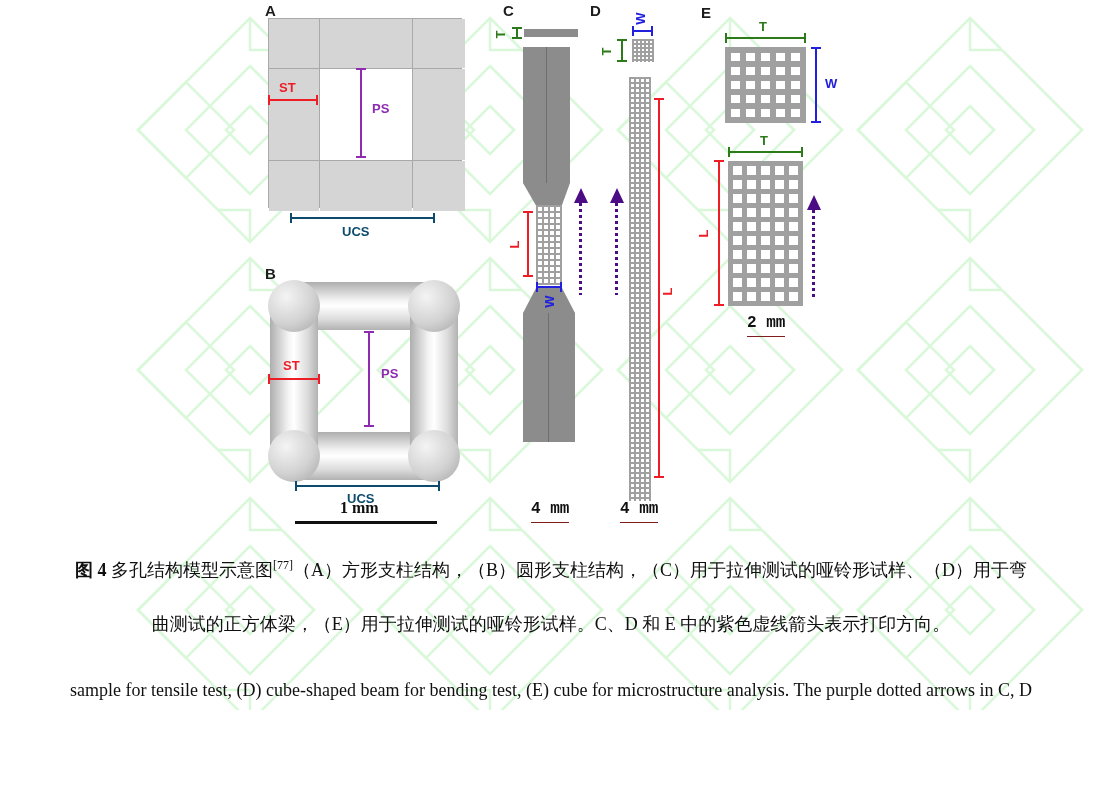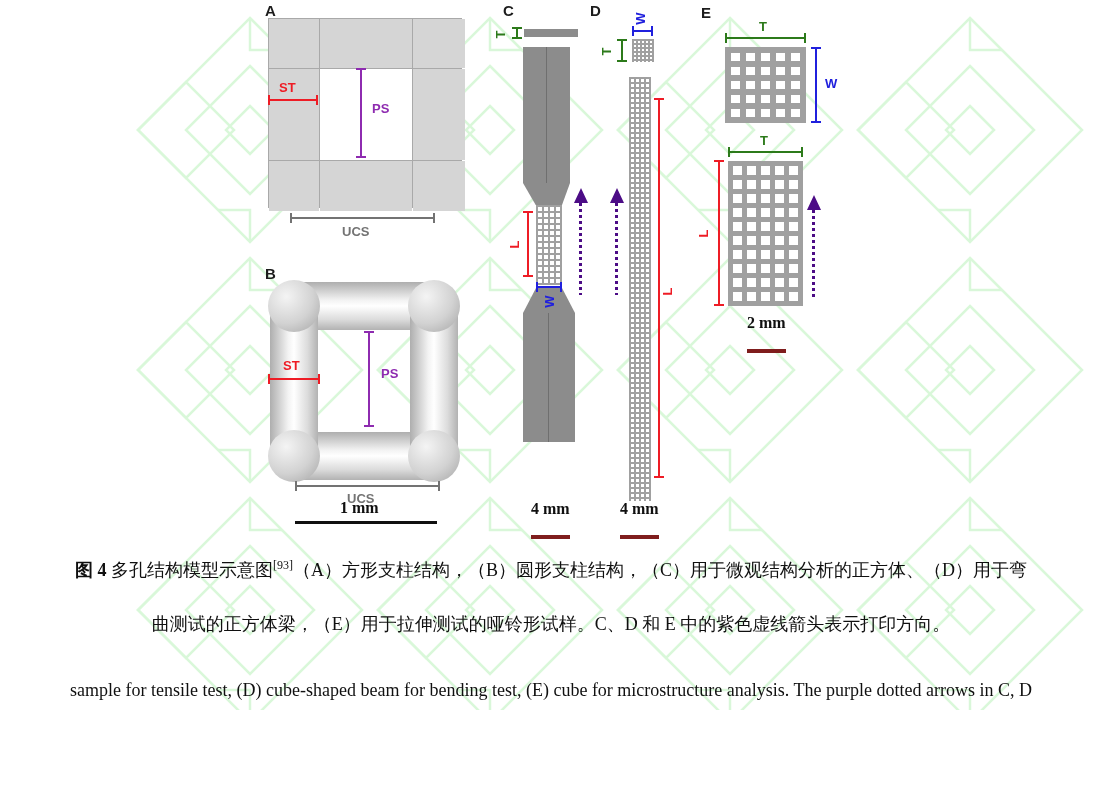--- a/index.html
+++ b/index.html
@@ -9,39 +9,39 @@
   #wm{position:absolute;left:130px;top:10px;width:960px;height:700px;opacity:.33;pointer-events:none;}
   
   .plabel{position:absolute;font:bold 15px "Liberation Sans",sans-serif;color:#1c1c1c;}
   
   .hdim{position:absolute;height:2px;background:currentColor;}
   .hdim::before,.hdim::after{content:"";position:absolute;top:-4px;width:2px;height:10px;background:currentColor;}
   .hdim::before{left:0}.hdim::after{right:0}
   .vdim{position:absolute;width:2px;background:currentColor;}
   .vdim::before,.vdim::after{content:"";position:absolute;left:-4px;width:10px;height:2px;background:currentColor;}
   .vdim::before{top:0}.vdim::after{bottom:0}
-  .c-red{color:#ee1c25}.c-purple{color:#8e2bb0}.c-orange{color:#737373}
+  .c-red{color:#ee1c25}.c-purple{color:#8e2bb0}.c-orange{color:#0c4a6e}
   .c-green{color:#2c7a1a}.c-blue{color:#2020dd}
   .dimlabel{position:absolute;font:bold 13px "Liberation Sans",sans-serif;background:transparent;}
   .rot{transform:rotate(-90deg);transform-origin:center center;}
   
   #gridA{position:absolute;left:268px;top:18px;width:194px;height:190px;display:grid;
          grid-template-columns:50px 92px 52px;grid-template-rows:49px 91px 50px;
          background:#a9a9a9;gap:1px;padding:1px;box-sizing:border-box;}
   #gridA div{background:#d5d5d5;}
   #gridA .hole{background:#ffffff;}
   
   #ringB{position:absolute;left:270px;top:282px;width:188px;height:198px;}
   .cylH{position:absolute;background:linear-gradient(180deg,#aeaeae,#f3f3f3 38%,#ffffff 50%,#dcdcdc 78%,#b2b2b2);}
   .cylV{position:absolute;background:linear-gradient(90deg,#aeaeae,#f3f3f3 38%,#ffffff 50%,#dcdcdc 78%,#b2b2b2);}
   .ball{position:absolute;width:52px;height:52px;border-radius:50%;
         background:radial-gradient(circle at 35% 32%,#f4f4f4,#d2d2d2 55%,#a9a9a9 95%);}
   
   .scaletxt{position:absolute;font:bold 16px "Liberation Serif",serif;color:#101010;}
-  .underl{border-bottom:4px solid #7f1d1d;padding-bottom:17px;}
+  .underl{border-bottom:1px solid #7f1d1d;padding-bottom:4px;font-family:Liberation Mono, monospace;}
   .blackline{position:absolute;height:3px;background:#101010;}
   
   .solid{position:absolute;background:#8c8c8c;}
   .seam{position:absolute;width:1px;background:#6f6f6f;}
   
   .pgrid{position:absolute;background-color:#ffffff;}
   
   .parrow{position:absolute;width:15px;}
   .ahead{width:0;height:0;margin:0 auto;border-left:7px solid transparent;border-right:7px solid transparent;
          border-bottom:15px solid #4c0c86;}
@@ -169,18 +169,18 @@
                         repeating-linear-gradient(to bottom,#a0a0a0 0 5px,transparent 5px 14px);"></div>
   <div class="vdim c-red" style="left:718px;top:160px;height:146px;"></div>
   <div class="dimlabel c-red rot" style="left:700px;top:226px;">L</div>
   <div class="parrow" style="left:806px;top:195px;">
     <div class="ahead"></div>
     <div class="atail" style="height:88px;"></div>
   </div>
   <div class="scaletxt underl" style="left:747px;top:314px;">2 mm</div>
 
   <div class="cap" style="top:558px;">
-    <b>图 4</b><span> 多孔结构模型示意图</span><sup>[93]</sup><span>（A）方形支柱结构，（B）圆形支柱结构，（C）用于微观结构分析的正方体、（D）用于弯</span>
+    <b>图 4</b><span> 多孔结构模型示意图</span><sup>[77]</sup><span>（A）方形支柱结构，（B）圆形支柱结构，（C）用于拉伸测试的哑铃形试样、（D）用于弯</span>
   </div>
   <div class="cap" style="top:612px;">曲测试的正方体梁，（E）用于拉伸测试的哑铃形试样。C、D 和 E 中的紫色虚线箭头表示打印方向。</div>
   <div class="cap" style="top:680px;">sample for tensile test, (D) cube-shaped beam for bending test, (E) cube for microstructure analysis. The purple dotted arrows in C, D</div>
 
 </div>
 
 </body></html>

